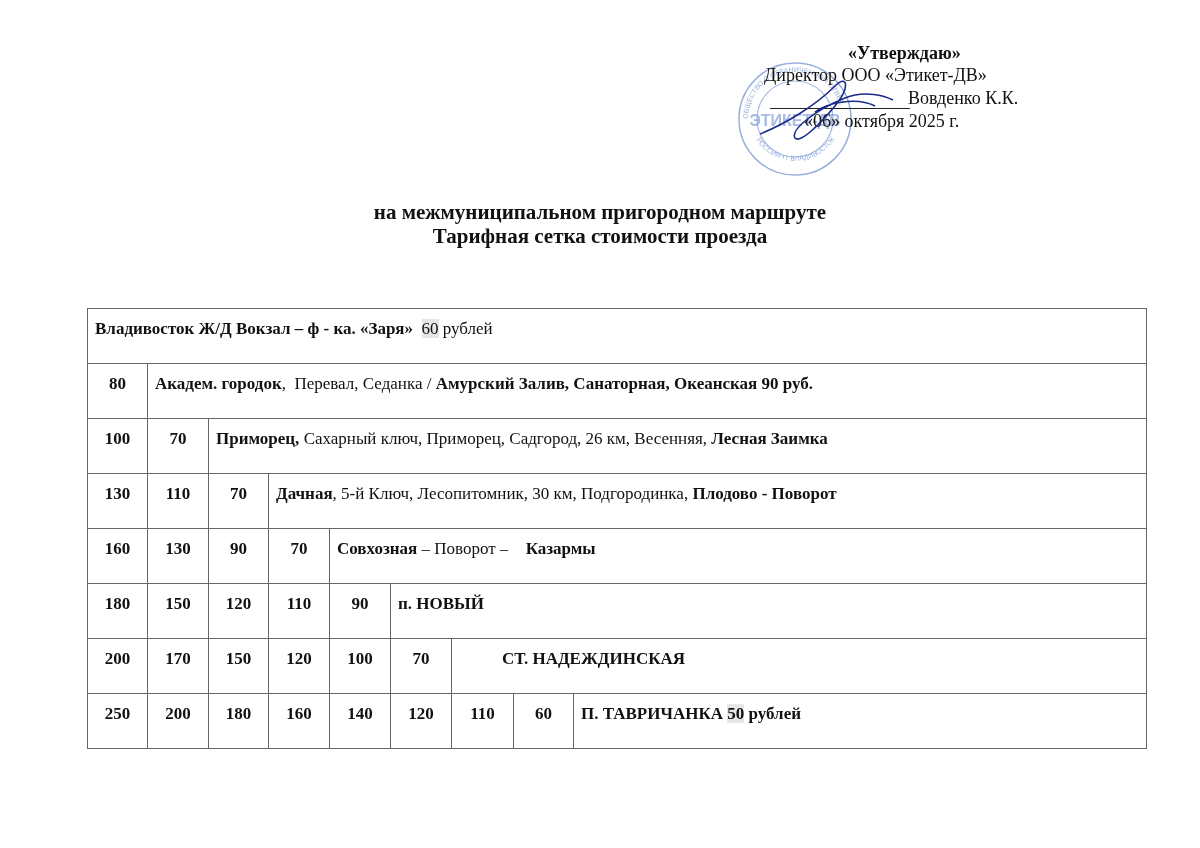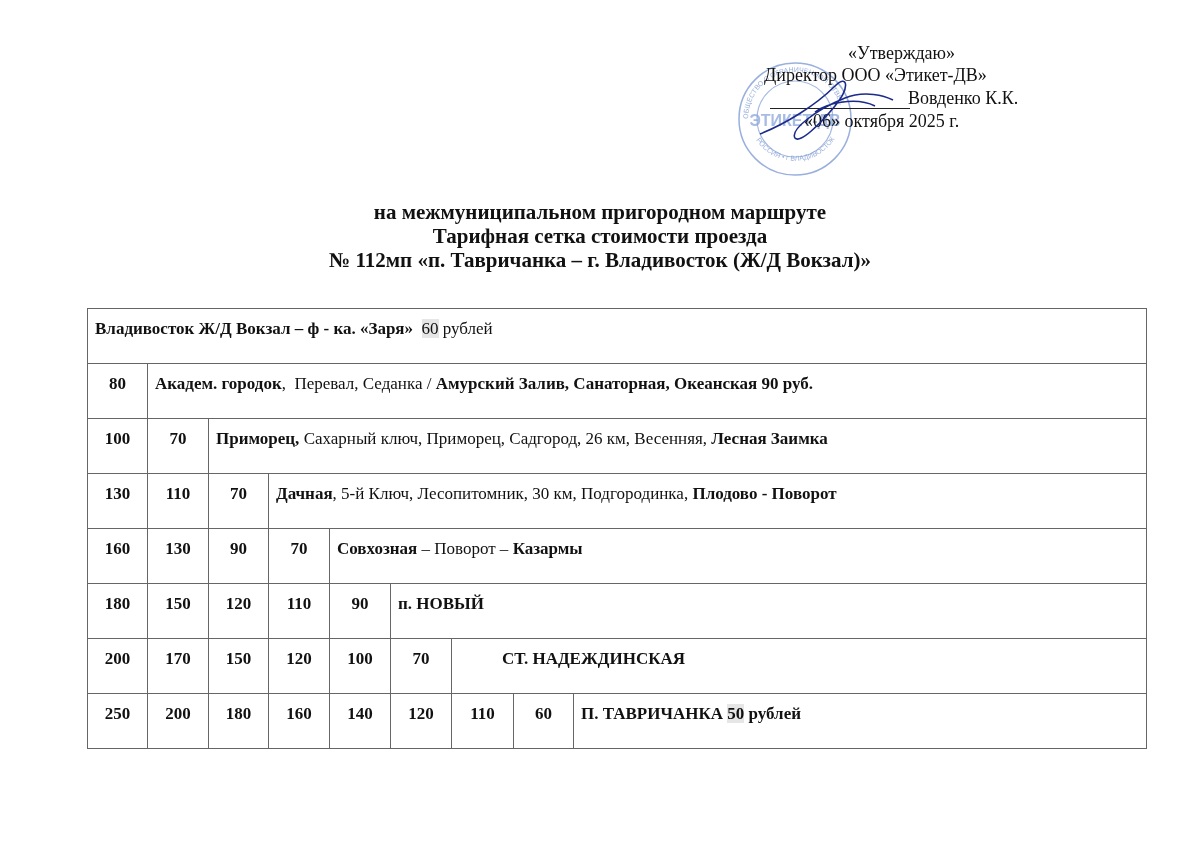--- a/index.html
+++ b/index.html
@@ -1,21 +1,21 @@
 <!DOCTYPE html>
 <html><head>
 <meta charset="utf-8">
 <style>
   html, body { margin:0; padding:0; }
   body {
     width:1200px; height:848px; background:#ffffff; position:relative; overflow:hidden;
     font-family:"Liberation Serif", serif; color:#111;
   }
   .approval { position:absolute; left:720px; top:36px; width:380px; font-size:18px; line-height:22px; }
-  .approval .l1 { position:absolute; left:128px; top:6px; white-space:nowrap; }
+  .approval .l1 { position:absolute; left:128px; top:6px; white-space:nowrap;font-weight:bold; }
   .approval .l2 { position:absolute; left:44px; top:28px; white-space:nowrap; }
   .approval .l3 { position:absolute; left:188px; top:51px; white-space:nowrap; }
   .approval .l4 { position:absolute; left:84px; top:74px; white-space:nowrap; }
   .approval .sigline { position:absolute; left:50px; top:72px; width:140px; border-top:1px solid #222; }
   .stamp { position:absolute; left:736px; top:60px; width:118px; height:118px; }
   .signature { position:absolute; left:755px; top:66px; width:140px; height:90px; }
   .title { position:absolute; left:0; top:200px; width:1200px; text-align:center; font-weight:bold; font-size:21px; line-height:24px; }
   .title div { white-space:nowrap; }
   table.grid {
     position:absolute; left:87px; top:308px; width:1060px; border-collapse:collapse; table-layout:fixed;
@@ -49,21 +49,20 @@
   <div class="l4">«06» октября 2025 г.</div>
 </div>
 
 <svg class="signature" viewBox="0 0 140 90">
   <path d="M5 68 C 30 58, 60 40, 80 20 C 92 8, 96 20, 80 40 C 65 58, 45 78, 40 72 C 35 64, 60 44, 90 32 C 110 24, 130 30, 138 34 M 60 46 C 70 38, 100 30, 120 40" fill="none" stroke="#1c2a8a" stroke-width="1.6"></path>
 </svg>
 
 <div class="title">
   <div>на межмуниципальном пригородном маршруте</div>
   <div>Тарифная сетка стоимости проезда</div>
-  <div>№ 112мп «п. Тавричанка – г. Владивосток (Ж/Д Вокзал)»</div>
 </div>
 
 <table class="grid">
   <colgroup>
     <col style="width:60px">
       <col style="width:61px">
       <col style="width:60px">
       <col style="width:61px">
     <col style="width:61px">
       <col style="width:61px">
@@ -91,21 +90,21 @@
         <td class="num">130</td>
         <td class="num">110</td>
         <td class="num">70</td>
         <td class="stop" colspan="6"><span class="b" style="white-space: pre;">Дачная</span><span style="white-space: pre;">, 5-й Ключ, Лесопитомник, 30 км, Подгородинка, </span><span class="b" style="white-space: pre;">Плодово - Поворот</span></td>
       </tr>
       <tr>
         <td class="num">160</td>
         <td class="num">130</td>
         <td class="num">90</td>
         <td class="num">70</td>
-        <td class="stop" colspan="5"><span class="b" style="white-space: pre;">Совхозная</span><span style="white-space: pre;"> – Поворот – </span><span class="b" style="white-space: pre;">Казармы</span></td>
+        <td class="stop" colspan="5"><span class="b" style="white-space: pre;">Совхозная</span><span style="white-space: pre;"> – Поворот – </span><span class="b" style="white-space: pre; margin-left: 13px;">Казармы</span></td>
       </tr>
       <tr>
         <td class="num">180</td>
         <td class="num">150</td>
         <td class="num">120</td>
         <td class="num">110</td>
         <td class="num">90</td>
         <td class="stop" colspan="4"><span class="b" style="white-space: pre;">п. НОВЫЙ</span></td>
       </tr>
       <tr>

